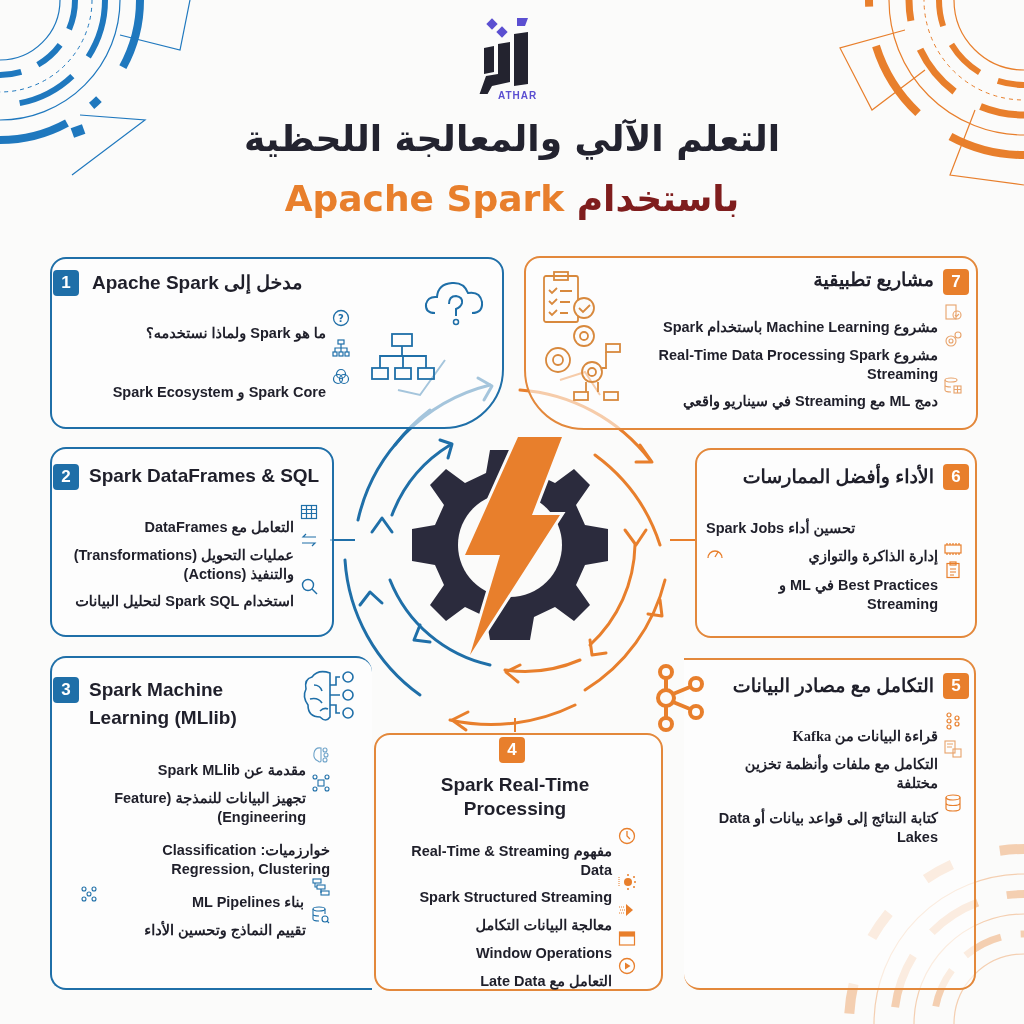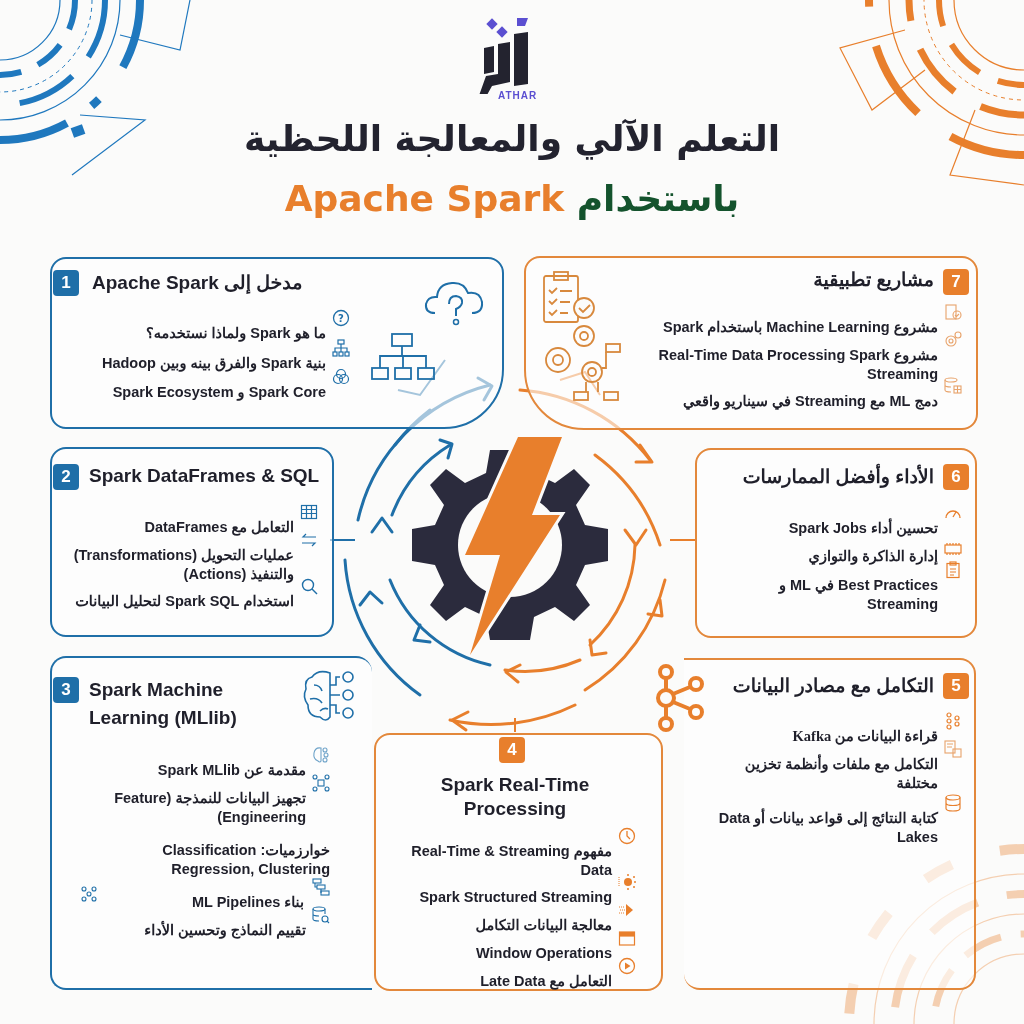--- a/index.html
+++ b/index.html
@@ -3,21 +3,21 @@
 <meta charset="utf-8">
 <style>
   html,body{margin:0;padding:0;}
   body{width:1024px;height:1024px;position:relative;overflow:hidden;background:#fbfbfa;font-family:"DejaVu Sans","Liberation Sans",sans-serif;color:#1f1f2a;}
   .layer{position:absolute;left:0;top:0;}
   .logo{position:absolute;left:462px;top:14px;width:100px;text-align:center;}
   .logo-sub{font-family:"Liberation Sans",sans-serif;font-weight:700;font-size:10px;color:#5b4fd1;letter-spacing:1px;position:absolute;left:498px;top:90px;}
   .title1{position:absolute;left:0;width:1024px;top:118px;text-align:center;font-weight:700;font-size:36px;color:#23232f;direction:rtl;}
   .title2{position:absolute;left:0;width:1024px;top:178px;text-align:center;font-weight:700;font-size:36px;direction:rtl;}
   .title2 .en{color:#e87f2c;}
-  .title2 .ar{color:#14532d;}
+  .title2 .ar{color:#7f1d1d;}
   .box{position:absolute;border-radius:16px;background:rgba(255,255,255,0.6);}
   .box.blue{border:2.5px solid #1f6fa8;}
   .box.orange{border:2.5px solid #e3883b;}
   .badge{position:absolute;width:26px;height:26px;border-radius:4px;color:#fff;font-weight:700;font-size:17px;text-align:center;line-height:26px;font-family:"Liberation Sans",sans-serif;}
   .badge.blue{background:#1f6fa8;}
   .badge.orange{background:#e87f2c;}
   .btitle{position:absolute;font-weight:700;font-size:19px;color:#1f1f2a;white-space:nowrap;font-family:"Liberation Sans",sans-serif;}
   .item{position:absolute;display:flex;align-items:flex-start;gap:6px;font-weight:700;font-size:14.5px;line-height:19px;color:#1f1f2a;font-family:"Liberation Sans",sans-serif;}
   .item .txt{direction:rtl;text-align:right;margin-top:15px;}
   .ico{width:18px;height:18px;flex:0 0 18px;}
@@ -131,21 +131,20 @@
 <div class="badge blue" style="left:53px;top:270px;">1</div>
 <div class="btitle" style="left:92px;top:271px;direction:rtl;">مدخل إلى Apache Spark</div>
 <div class="item" style="left:80px;top:309px;width:270px;justify-content:flex-end;">
   <span class="txt">ما هو Spark ولماذا نستخدمه؟</span>
   <svg class="ico" viewBox="0 0 18 18">
       <circle cx="9" cy="9" r="7.5" fill="none" stroke="#1f6fa8" stroke-width="1.3"></circle>
       <text x="9" y="13" font-size="10" text-anchor="middle" fill="#1f6fa8" font-family="DejaVu Sans, sans-serif">?</text>
     </svg>
 </div>
 <div class="item" style="left:60px;top:339px;width:290px;justify-content:flex-end;">
-  <span class="txt">بنية Spark والفرق بينه وبين Hadoop</span>
   <svg class="ico" viewBox="0 0 18 18">
       <g fill="none" stroke="#1f6fa8" stroke-width="1.2">
         <rect x="6" y="1" width="6" height="4"></rect>
         <rect x="1" y="13" width="4" height="4"></rect>
         <rect x="7" y="13" width="4" height="4"></rect>
         <rect x="13" y="13" width="4" height="4"></rect>
         <path d="M9 5v4M3 13V9h12v4M9 9v4"></path>
       </g>
     </svg>
 </div>
@@ -367,21 +366,21 @@
       <g fill="none" stroke="#e87f2c" stroke-width="1.2">
         <ellipse cx="9" cy="3.5" rx="7" ry="2.5"></ellipse>
         <path d="M2 3.5v11q0 2.5 7 2.5t7-2.5v-11M2 9q0 2.5 7 2.5t7-2.5"></path>
       </g>
     </svg>
 </div>
 
 <div class="box orange" style="left:695px;top:448px;width:278px;height:186px;"></div>
 <div class="badge orange" style="left:943px;top:464px;">6</div>
 <div class="btitle" style="right:90px;top:465px;direction:rtl;">الأداء وأفضل الممارسات</div>
-<div class="item" style="left:706px;top:504px;width:256px;justify-content:flex-end;">
+<div class="item" style="left:706px;top:504px;width:256px;justify-content:flex-end;flex-direction:column;">
   <span class="txt">تحسين أداء Spark Jobs</span>
   <svg class="ico" viewBox="0 0 18 18">
       <g fill="none" stroke="#e87f2c" stroke-width="1.3">
         <path d="M2 14A7 7 0 0 1 16 14"></path>
         <path d="M9 13l3-5"></path>
       </g>
     </svg>
 </div>
 <div class="item" style="left:706px;top:532px;width:256px;justify-content:flex-end;align-items:center;">
   <span class="txt">إدارة الذاكرة والتوازي</span>

